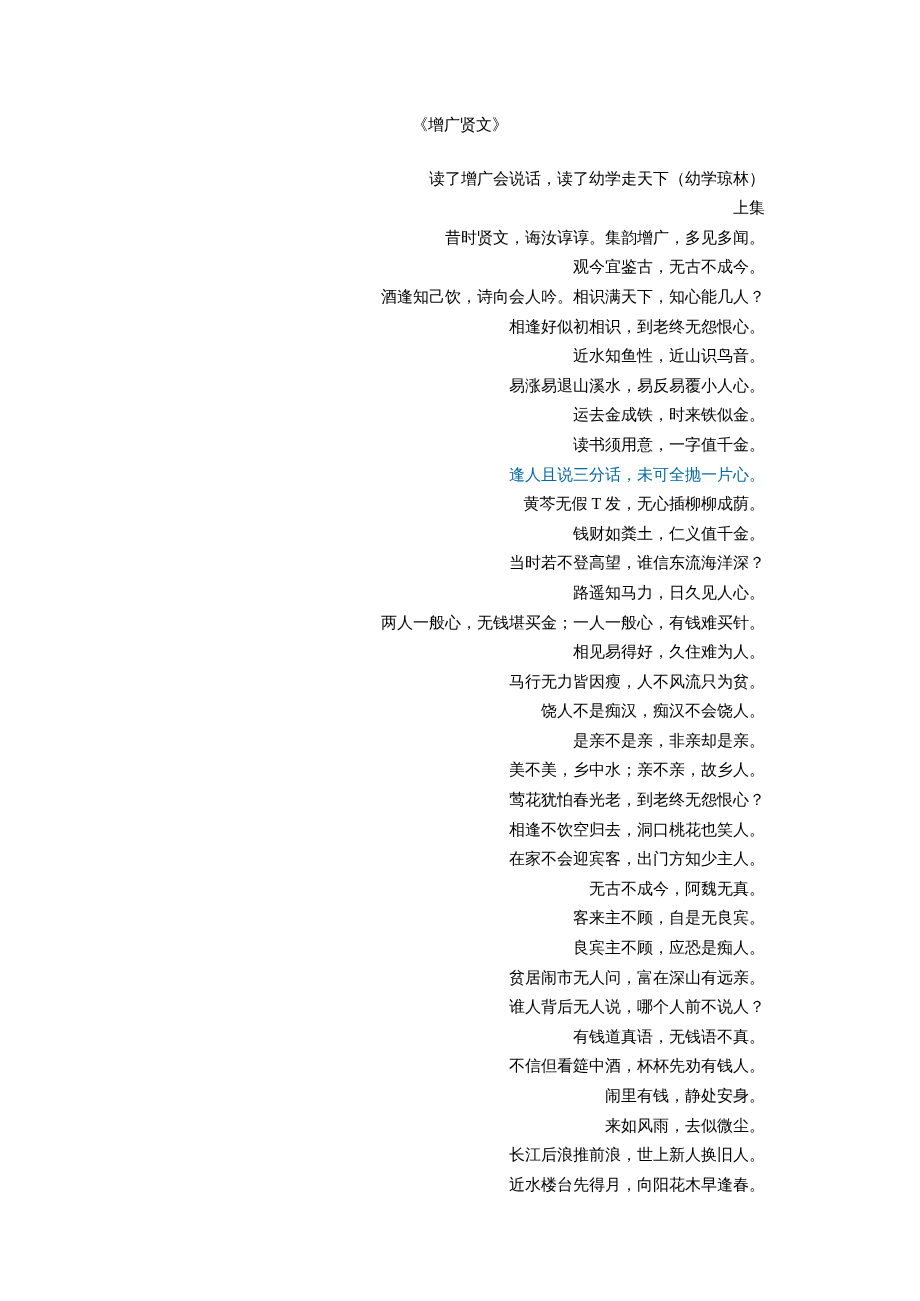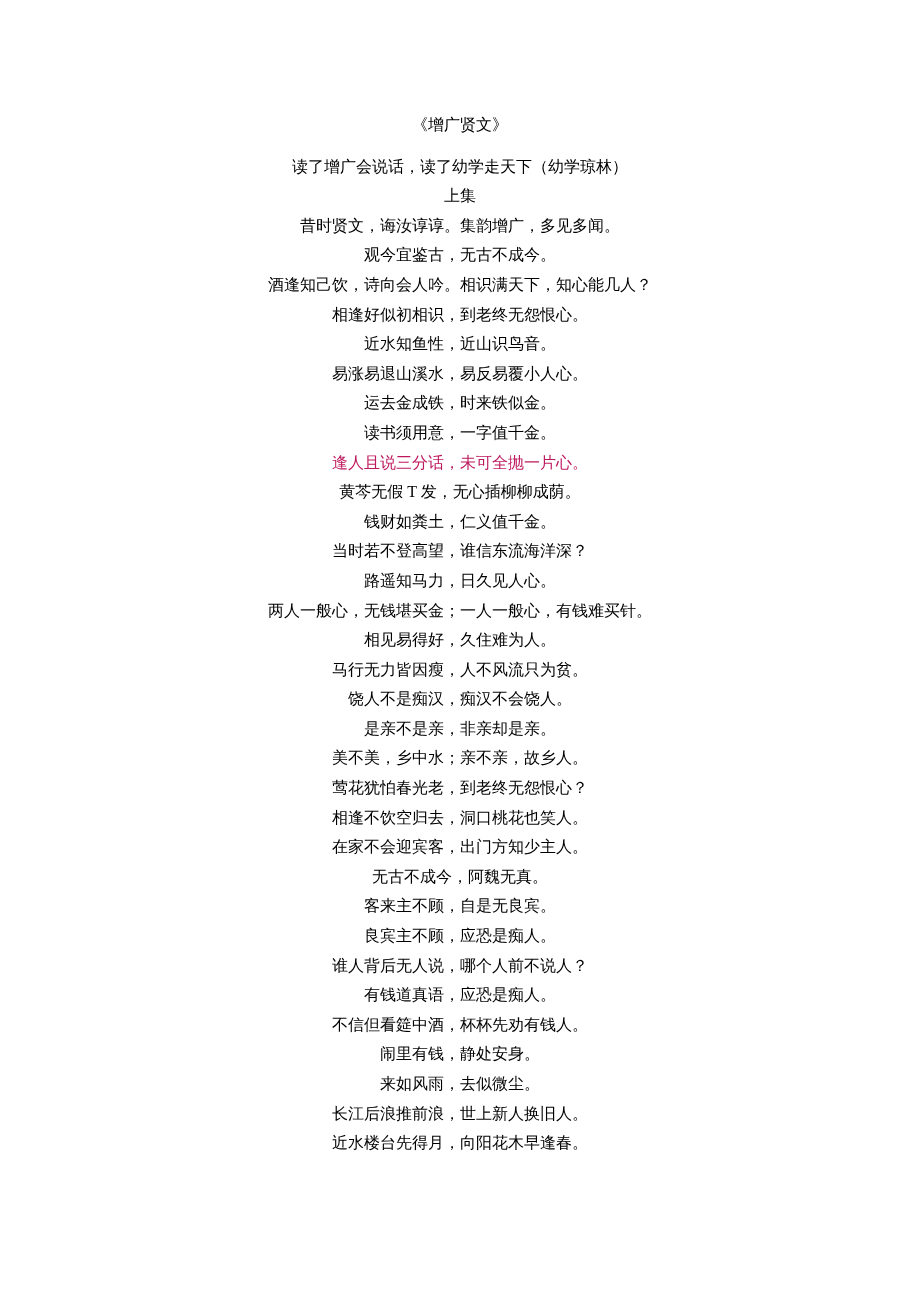--- a/index.html
+++ b/index.html
@@ -12,27 +12,27 @@
       line-height: 1.85;
     }
     .page {
       width: 920px;
       min-height: 1301px;
       padding: 110px 155px 80px 155px;
       box-sizing: border-box;
     }
     .title {
       text-align: center;
-      margin-bottom: 12px;
+      margin-bottom: 24px;
     }
     .content .line {
-      text-align: center;
+      text-align: right;
     }
     .content .highlight {
-      color: #be185d;
+      color: #0369a1;
     }
   </style>
 </head>
 <body>
 
 <div class="page">
   <div class="title">《增广贤文》</div>
   <div class="content">
       <div class="line">读了增广会说话，读了幼学走天下（幼学琼林）</div>
       <div class="line">上集</div>
@@ -54,21 +54,22 @@
       <div class="line">马行无力皆因瘦，人不风流只为贫。</div>
       <div class="line">饶人不是痴汉，痴汉不会饶人。</div>
       <div class="line">是亲不是亲，非亲却是亲。</div>
       <div class="line">美不美，乡中水；亲不亲，故乡人。</div>
       <div class="line">莺花犹怕春光老，到老终无怨恨心？</div>
       <div class="line">相逢不饮空归去，洞口桃花也笑人。</div>
       <div class="line">在家不会迎宾客，出门方知少主人。</div>
       <div class="line">无古不成今，阿魏无真。</div>
       <div class="line">客来主不顾，自是无良宾。</div>
       <div class="line">良宾主不顾，应恐是痴人。</div>
+      <div class="line">贫居闹市无人问，富在深山有远亲。</div>
       <div class="line">谁人背后无人说，哪个人前不说人？</div>
-      <div class="line">有钱道真语，应恐是痴人。</div>
+      <div class="line">有钱道真语，无钱语不真。</div>
       <div class="line">不信但看筵中酒，杯杯先劝有钱人。</div>
       <div class="line">闹里有钱，静处安身。</div>
       <div class="line">来如风雨，去似微尘。</div>
       <div class="line">长江后浪推前浪，世上新人换旧人。</div>
       <div class="line">近水楼台先得月，向阳花木早逢春。</div>
     </div>
 </div>
 
 </body></html>

